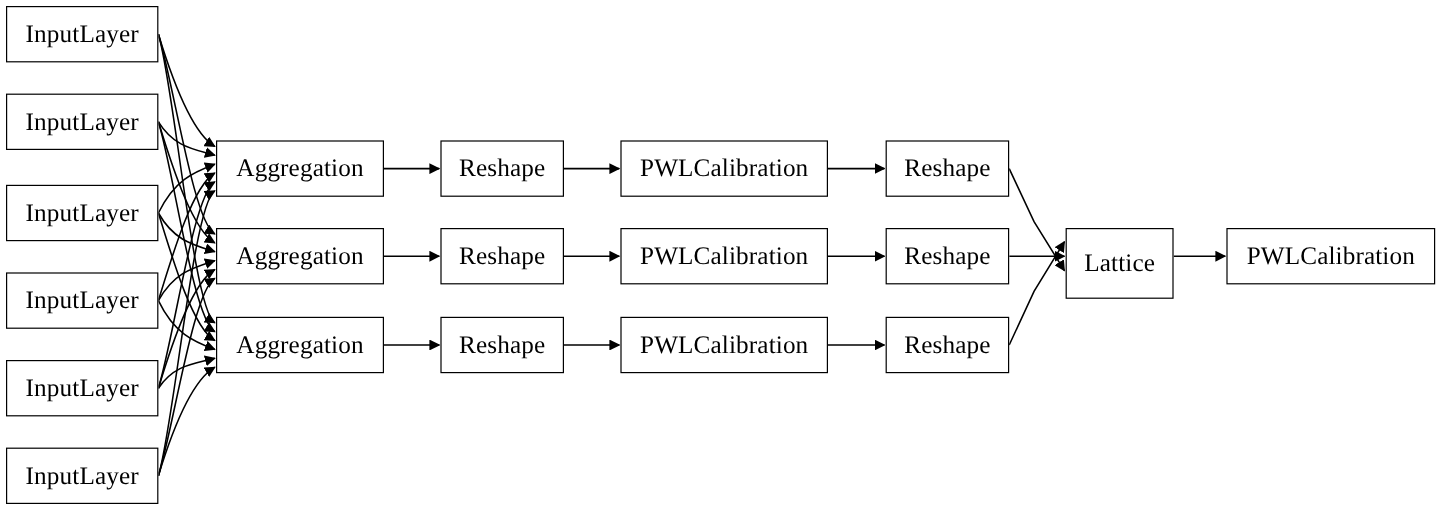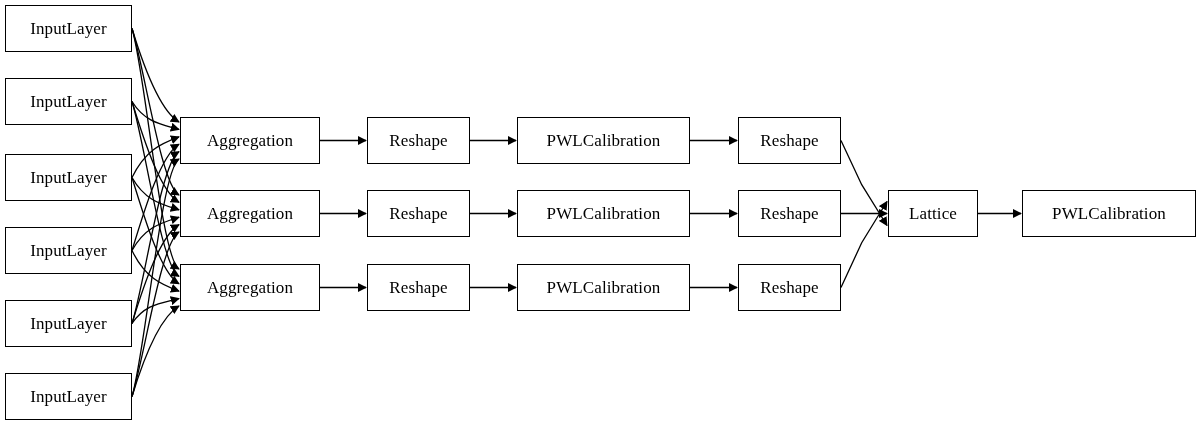--- a/index.html
+++ b/index.html
@@ -30,21 +30,21 @@
     background: #ffffff;
     border: 1px solid #000000;
     display: flex;
     align-items: center;
     justify-content: center;
     color: #000000;
     white-space: nowrap;
     z-index: 2;
   }
   .node-label {
-    font-size: 17px;
+    font-size: 21px;
     line-height: 1;
     letter-spacing: 0.1px;
     color: #000000;
   }
 </style>
 </head>
 <body>
 
 <div id="canvas">
 
@@ -137,21 +137,21 @@
       </div>
       <div class="node" style="left: 738px; top: 117px; width: 103px; height: 47px; border-color: rgb(0, 0, 0); background: rgb(255, 255, 255);">
         <span class="node-label" style="color: rgb(0, 0, 0);">Reshape</span>
       </div>
       <div class="node" style="left: 738px; top: 190px; width: 103px; height: 47px; border-color: rgb(0, 0, 0); background: rgb(255, 255, 255);">
         <span class="node-label" style="color: rgb(0, 0, 0);">Reshape</span>
       </div>
       <div class="node" style="left: 738px; top: 264px; width: 103px; height: 47px; border-color: rgb(0, 0, 0); background: rgb(255, 255, 255);">
         <span class="node-label" style="color: rgb(0, 0, 0);">Reshape</span>
       </div>
-      <div class="node" style="left: 888px; top: 190px; width: 90px; height: 47px; border-color: rgb(0, 0, 0); background: rgb(255, 255, 255);">
+      <div class="node" style="left: 888px; top: 190px; width: 90px; height: 59px; border-color: rgb(0, 0, 0); background: rgb(255, 255, 255);">
         <span class="node-label" style="color: rgb(0, 0, 0);">Lattice</span>
       </div>
       <div class="node" style="left: 1022px; top: 190px; width: 174px; height: 47px; border-color: rgb(0, 0, 0); background: rgb(255, 255, 255);">
         <span class="node-label" style="color: rgb(0, 0, 0);">PWLCalibration</span>
       </div>
     </div>
 
 </div>
 
 </body></html>

